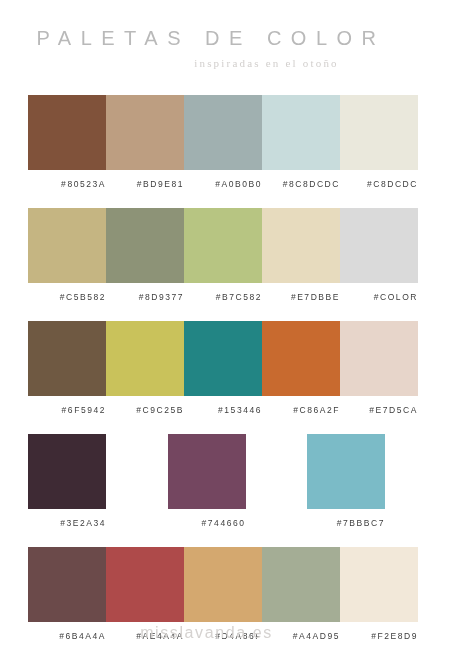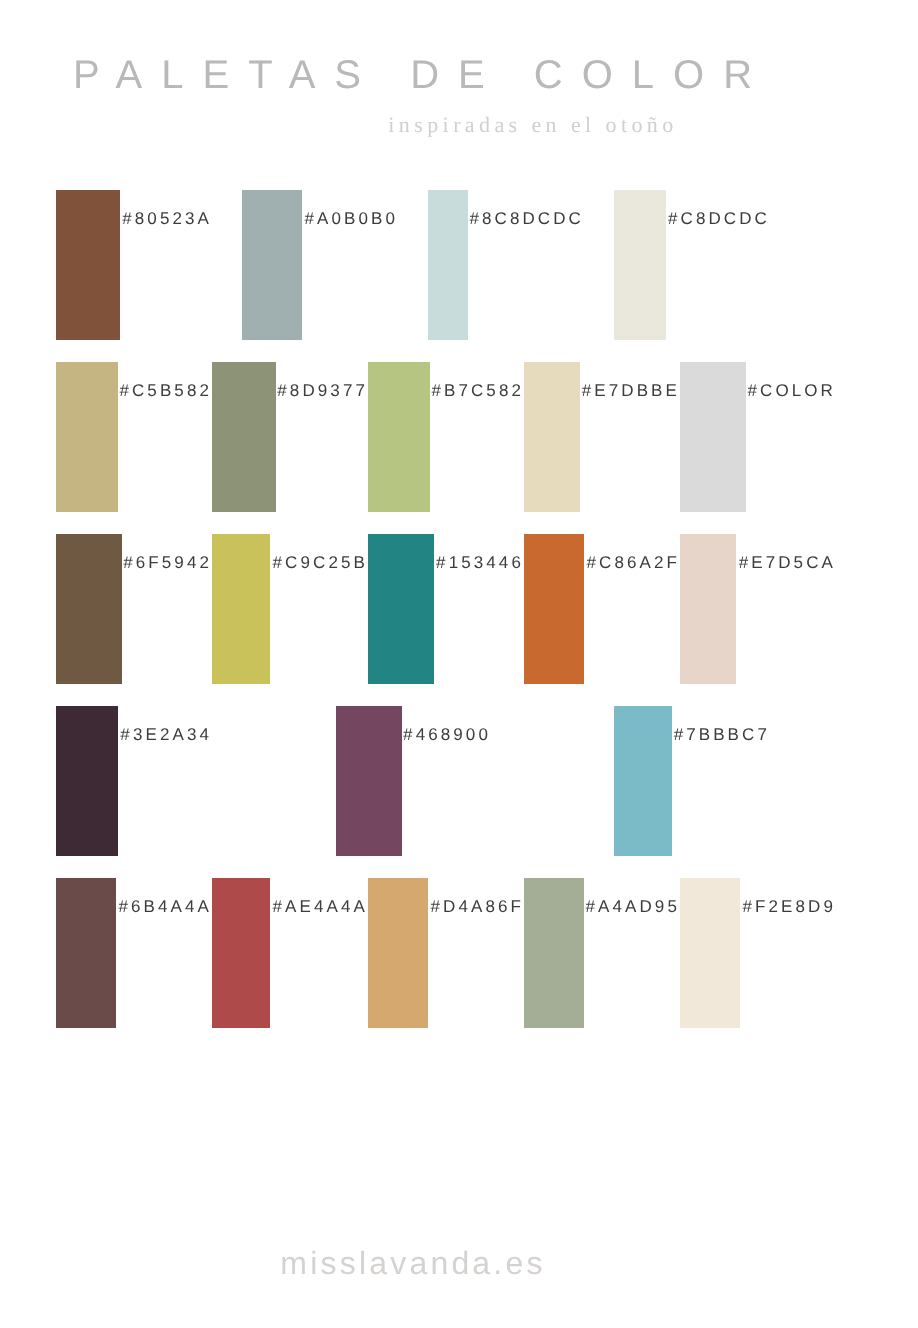--- a/index.html
+++ b/index.html
@@ -58,22 +58,22 @@
     padding: 0 28px;
   }
   .palette-row {
     display: flex;
     justify-content: space-between;
     margin-bottom: 11px;
   }
   .swatch-cell {
     width: 78px;
     display: flex;
-    flex-direction: row;
-    align-items: flex-start;
+    flex-direction: column;
+    align-items: flex-end;
   }
   .swatch {
     width: 78px;
     height: 75px;
     display: block;
   }
   .swatch-label {
     font-family: "Liberation Sans", sans-serif;
     font-size: 8.5px;
     letter-spacing: 1.55px;
@@ -111,20 +111,24 @@
     </div>
   </div>
 
   <div class="grid">
       <div class="palette-row">
         <div class="swatch-cell">
           <div class="swatch" style="background-color: rgb(128, 82, 58);"></div>
           <div class="swatch-label">#80523A</div>
         </div>
         <div class="swatch-cell">
+          <div class="swatch" style="background-color: rgb(189, 158, 129);"></div>
+          <div class="swatch-label">#BD9E81</div>
+        </div>
+        <div class="swatch-cell">
           <div class="swatch" style="background-color: rgb(160, 176, 176);"></div>
           <div class="swatch-label">#A0B0B0</div>
         </div>
         <div class="swatch-cell">
           <div class="swatch" style="background-color: rgb(200, 220, 220);"></div>
           <div class="swatch-label">#8C8DCDC</div>
         </div>
         <div class="swatch-cell">
           <div class="swatch" style="background-color: rgb(234, 232, 220);"></div>
           <div class="swatch-label">#C8DCDC</div>
@@ -174,21 +178,21 @@
           <div class="swatch-label">#E7D5CA</div>
         </div>
       </div>
       <div class="palette-row">
         <div class="swatch-cell">
           <div class="swatch" style="background-color: rgb(62, 42, 52);"></div>
           <div class="swatch-label">#3E2A34</div>
         </div>
         <div class="swatch-cell">
           <div class="swatch" style="background-color: rgb(116, 70, 96);"></div>
-          <div class="swatch-label">#468900</div>
+          <div class="swatch-label">#744660</div>
         </div>
         <div class="swatch-cell">
           <div class="swatch" style="background-color: rgb(123, 187, 199);"></div>
           <div class="swatch-label">#7BBBC7</div>
         </div>
       </div>
       <div class="palette-row">
         <div class="swatch-cell">
           <div class="swatch" style="background-color: rgb(107, 74, 74);"></div>
           <div class="swatch-label">#6B4A4A</div>

